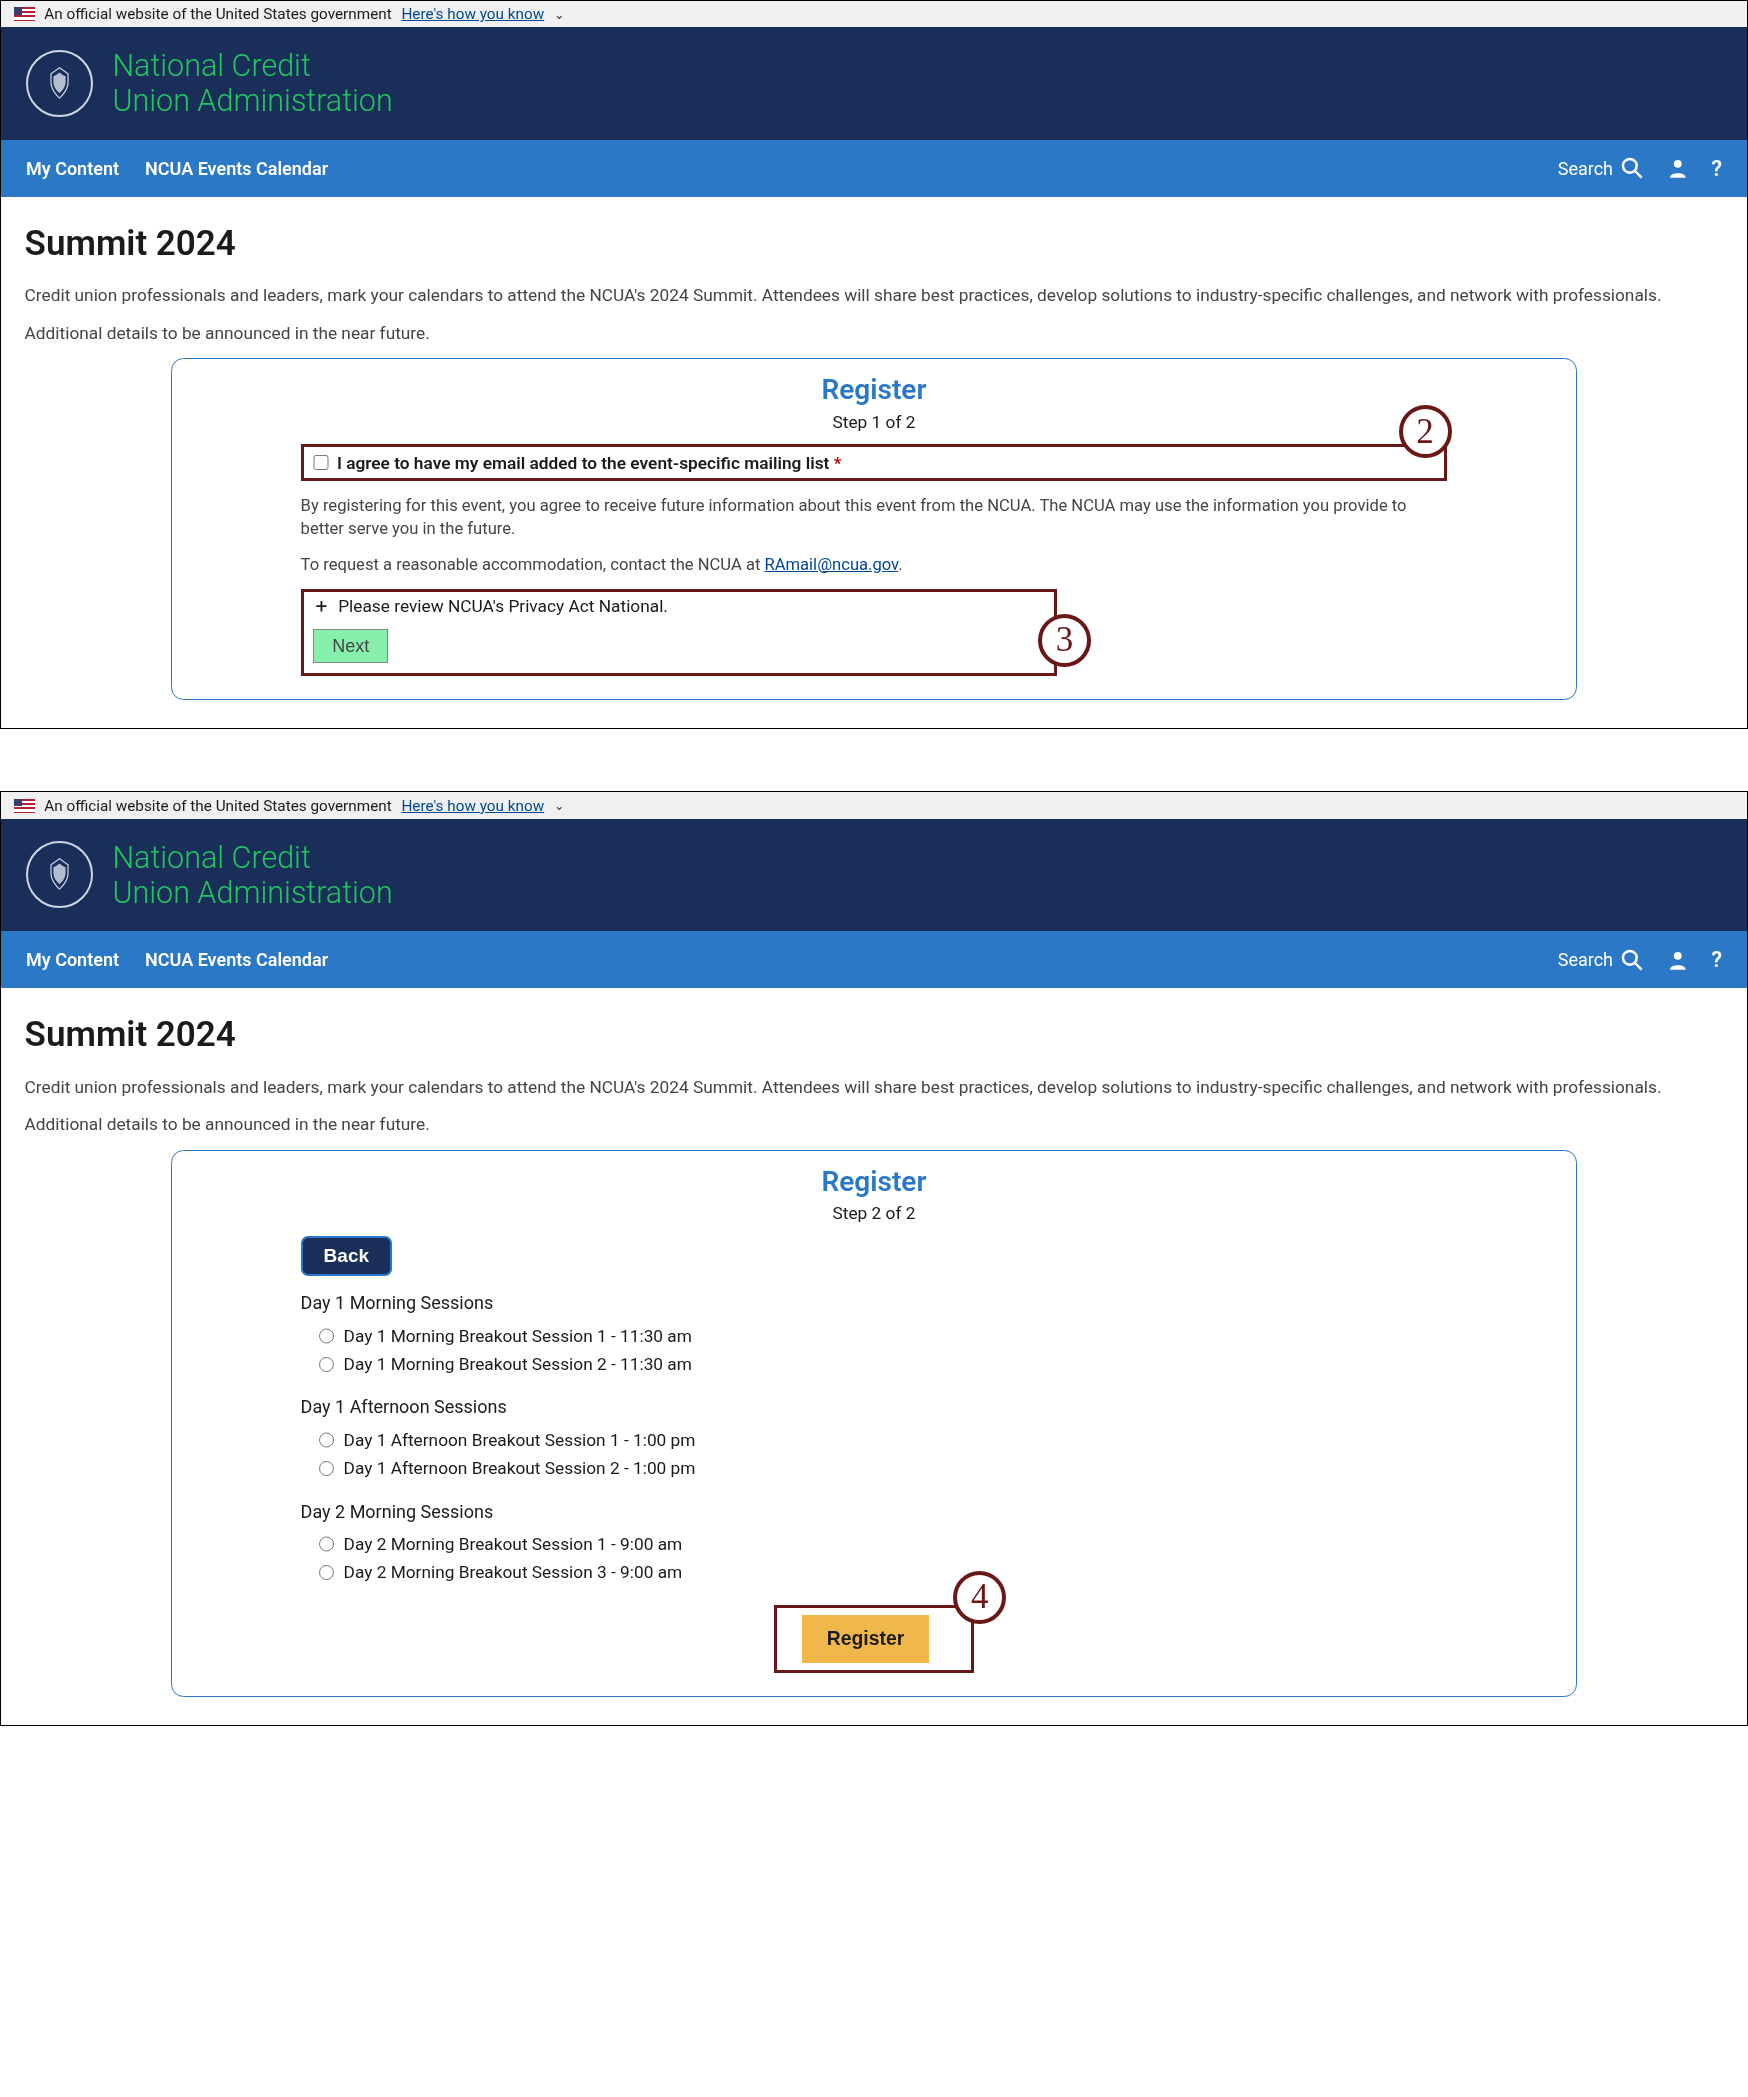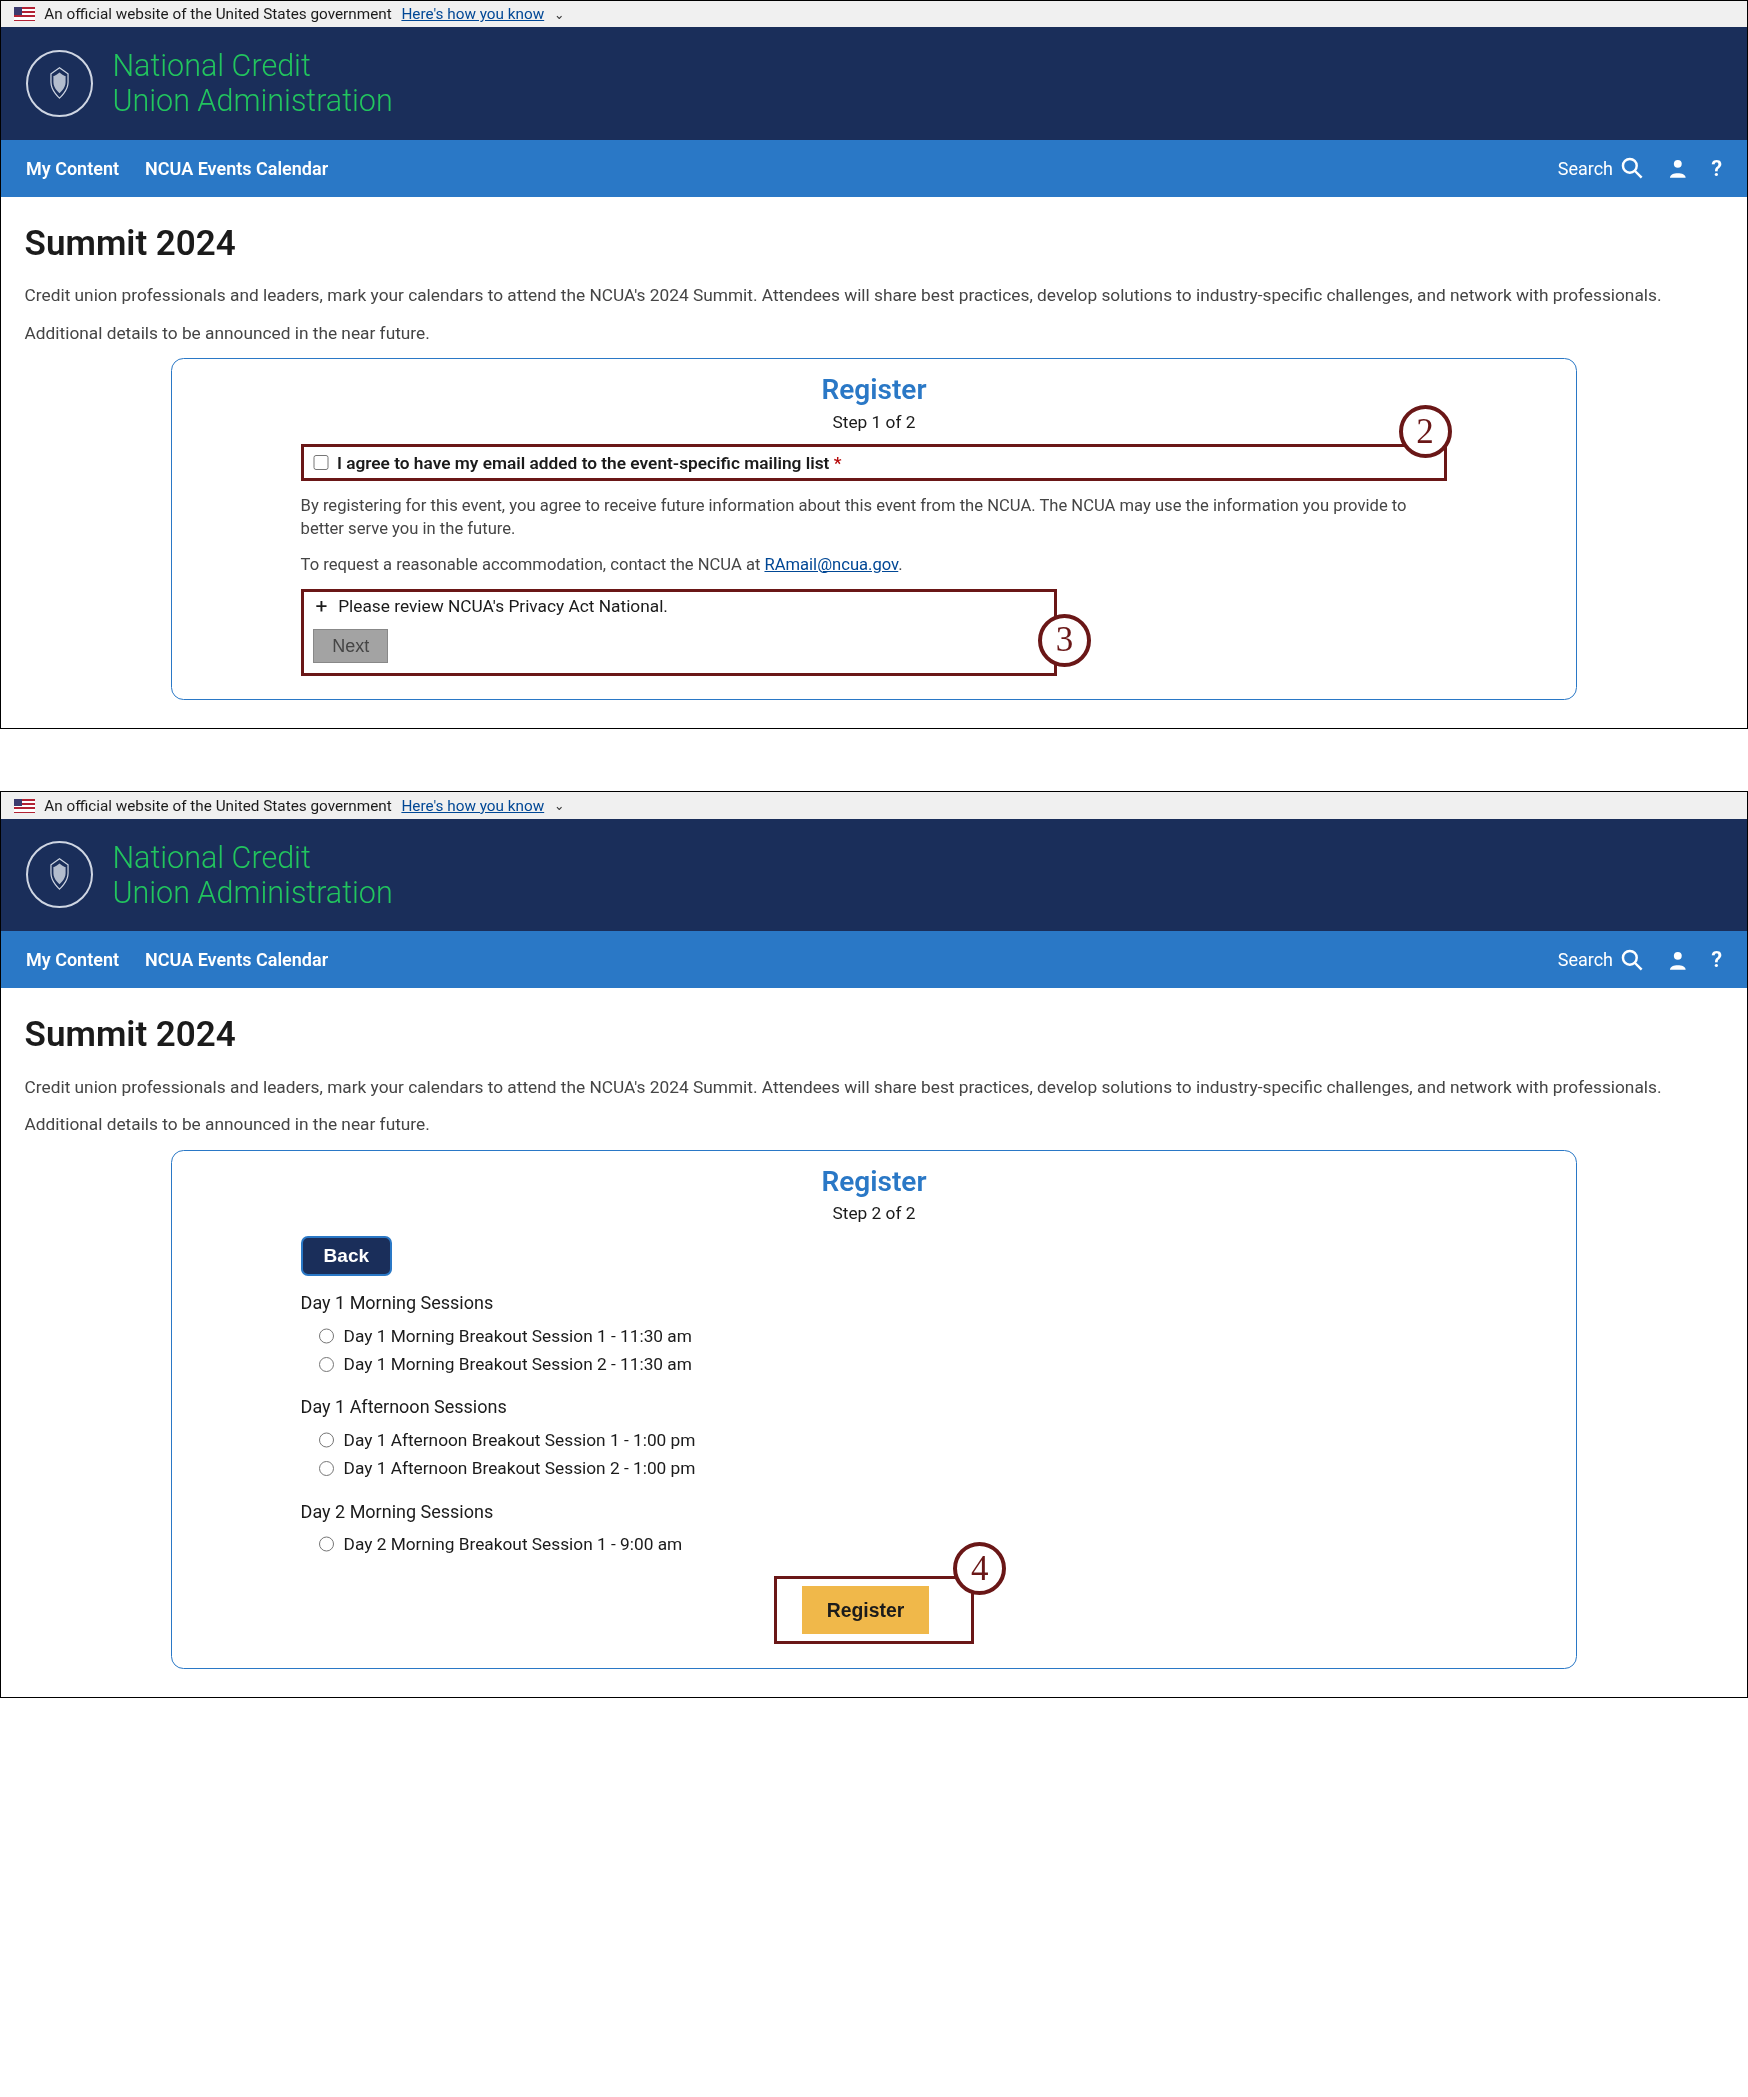--- a/index.html
+++ b/index.html
@@ -125,21 +125,21 @@
   }
   .mail-link { color: #004795; text-decoration: underline; }
   .plus-row {
     display: flex; align-items: center; gap: 8.3px;
     font-size: 17.3px; color: #1b1b1b; cursor: pointer;
     margin-bottom: 12.5px;
   }
   .plus-icon { font-size: 21px; font-weight: 400; line-height: 1; width:16.6px; text-align:center; }
   .next-btn {
     border: 1.4px solid #888;
-    background: #a3a3a3;
+    background: #86efac;
     color: #454545;
     font-size: 18px;
     padding: 5.5px 18px;
     cursor: pointer;
   }
   .back-btn {
     background: #1a2e5a;
     color: #fff;
     border: 2.8px solid #2a78c6;
     border-radius: 7px;
@@ -366,20 +366,24 @@
             <span>Day 1 Afternoon Breakout Session 2 - 1:00 pm</span>
           </label>
         </div>
 
         <div class="session-group">
           <div class="session-head">Day 2 Morning Sessions</div>
           <label class="radio-row">
             <input type="radio" name="g3" style="">
             <span>Day 2 Morning Breakout Session 1 - 9:00 am</span>
           </label>
+          <label class="radio-row">
+            <input type="radio" name="g3" style="">
+            <span>Day 2 Morning Breakout Session 3 - 9:00 am</span>
+          </label>
         </div>
 
         <div class="register-btn-wrap">
           <div class="highlight-box-register">
             <button class="register-btn">Register</button>
             <div class="callout" style="top:-37px; right:-35px;">4</div>
           </div>
         </div>
       </div>
     </div>

